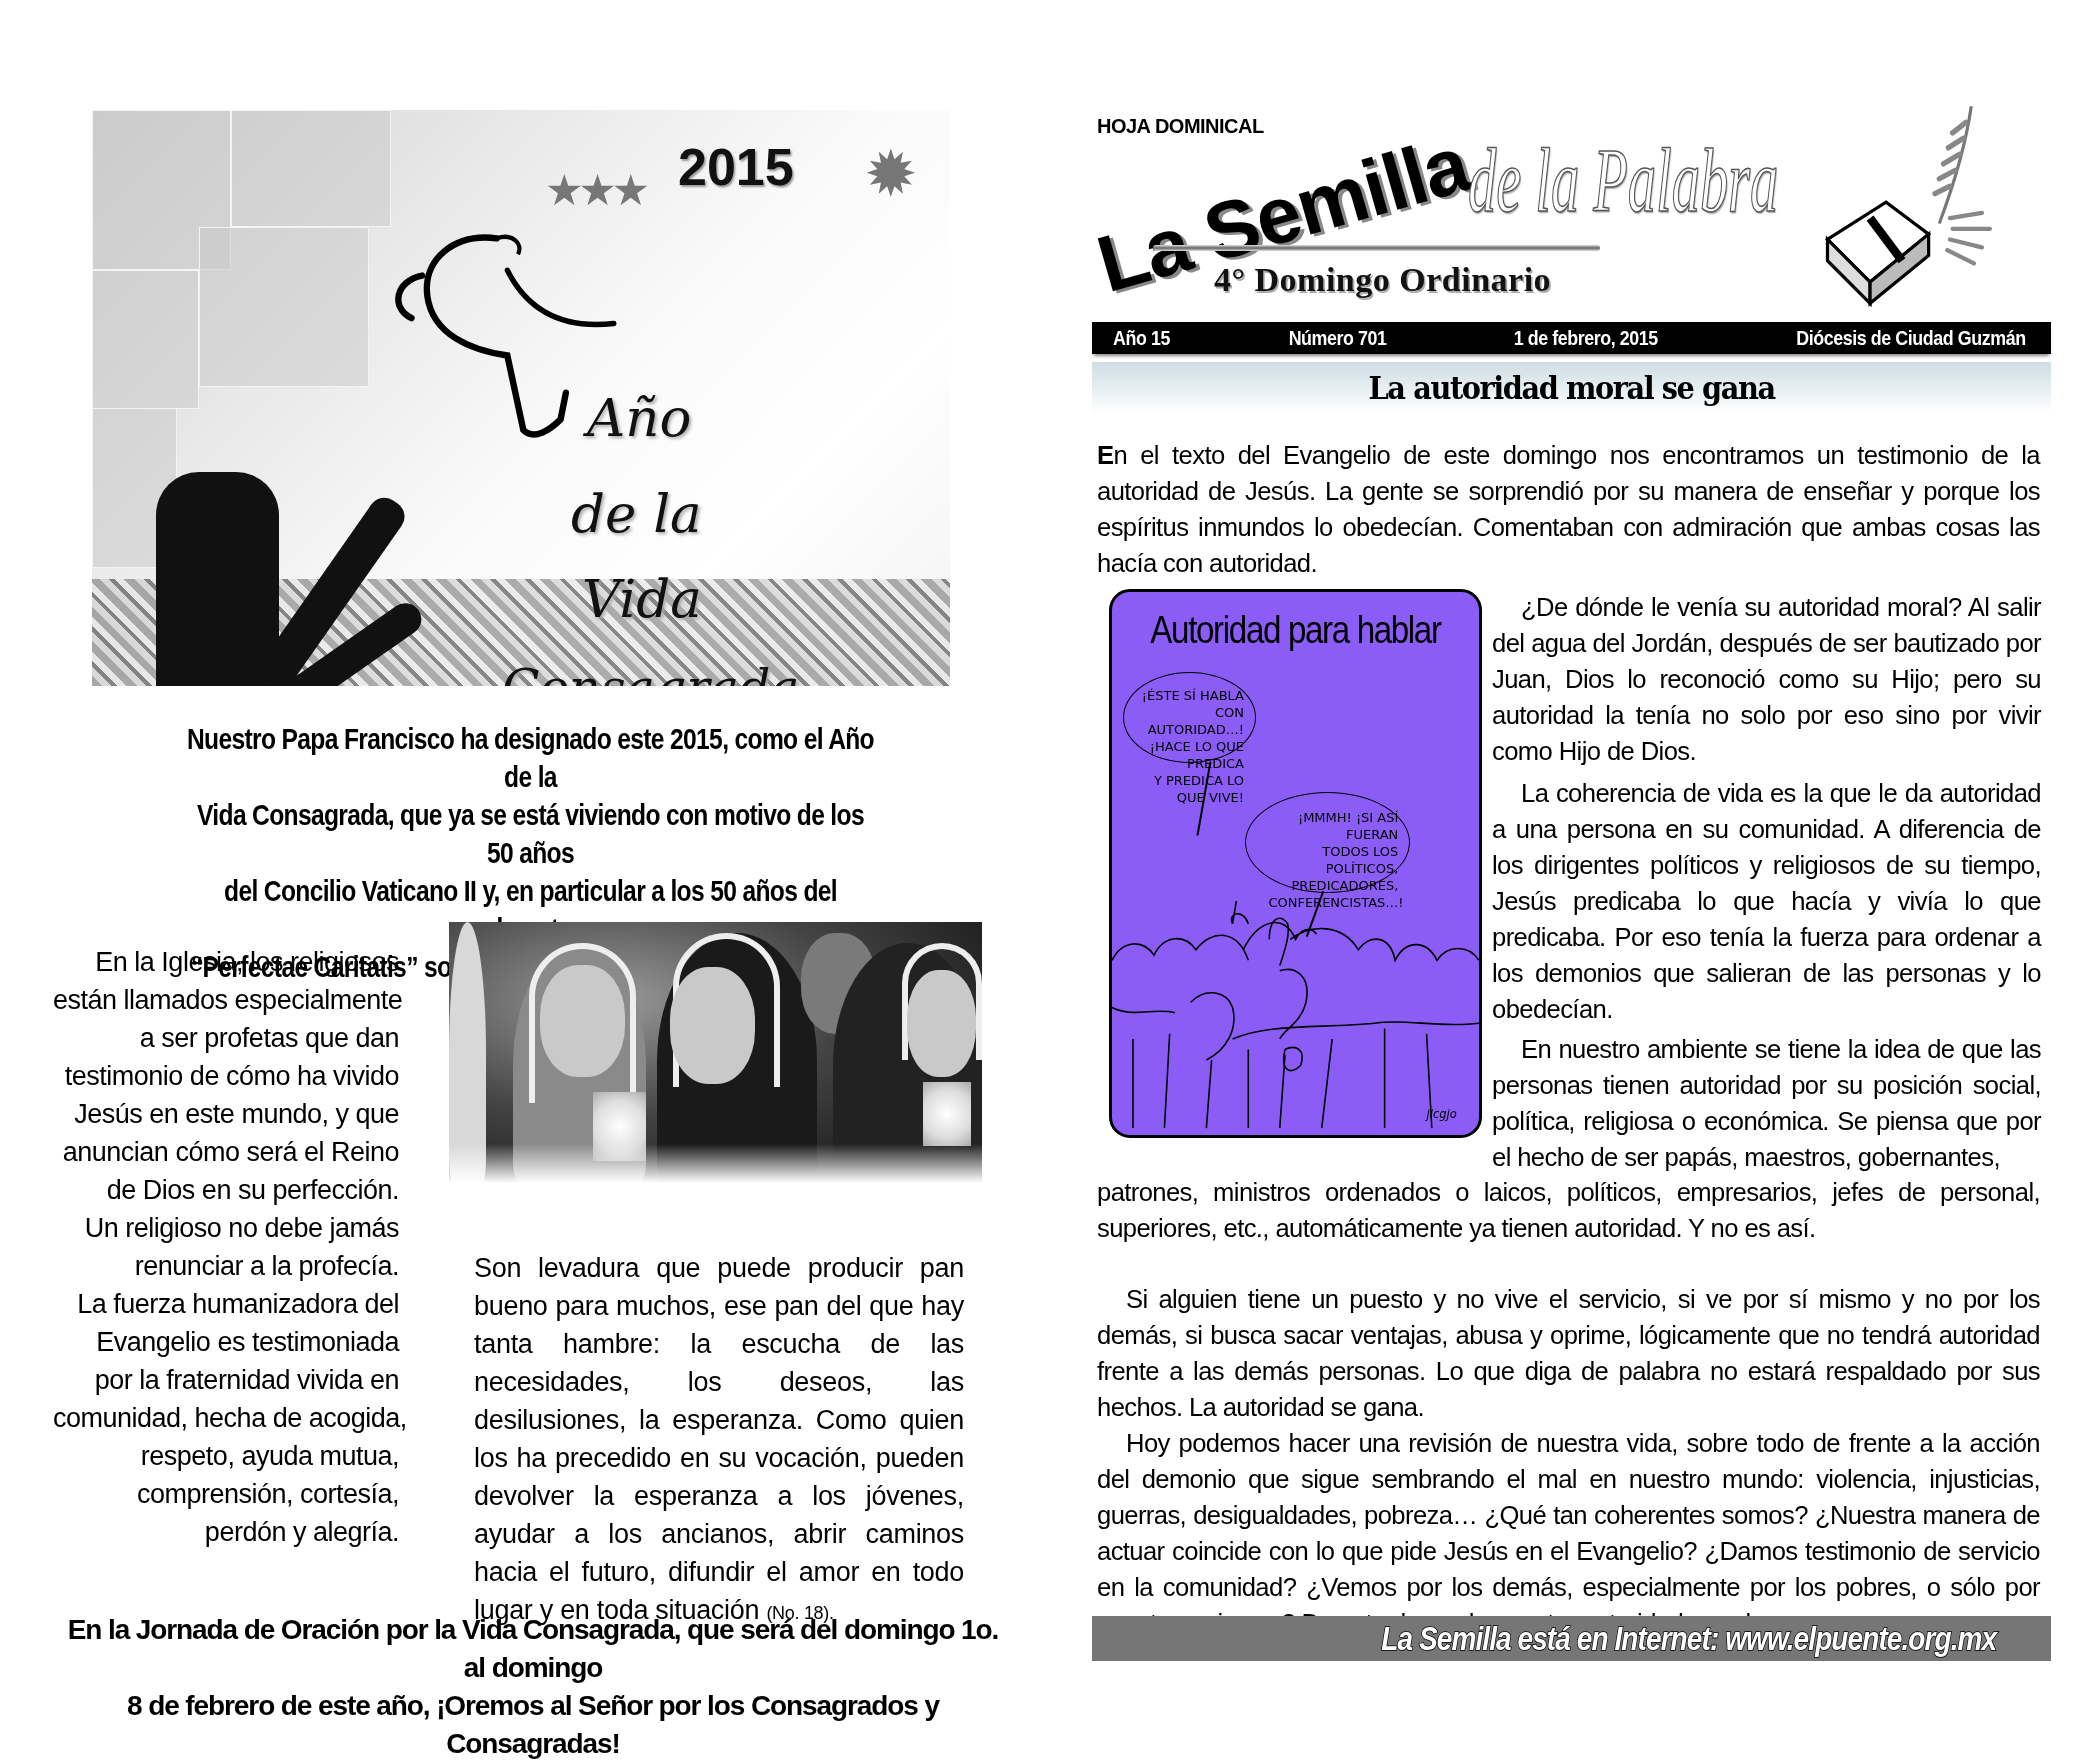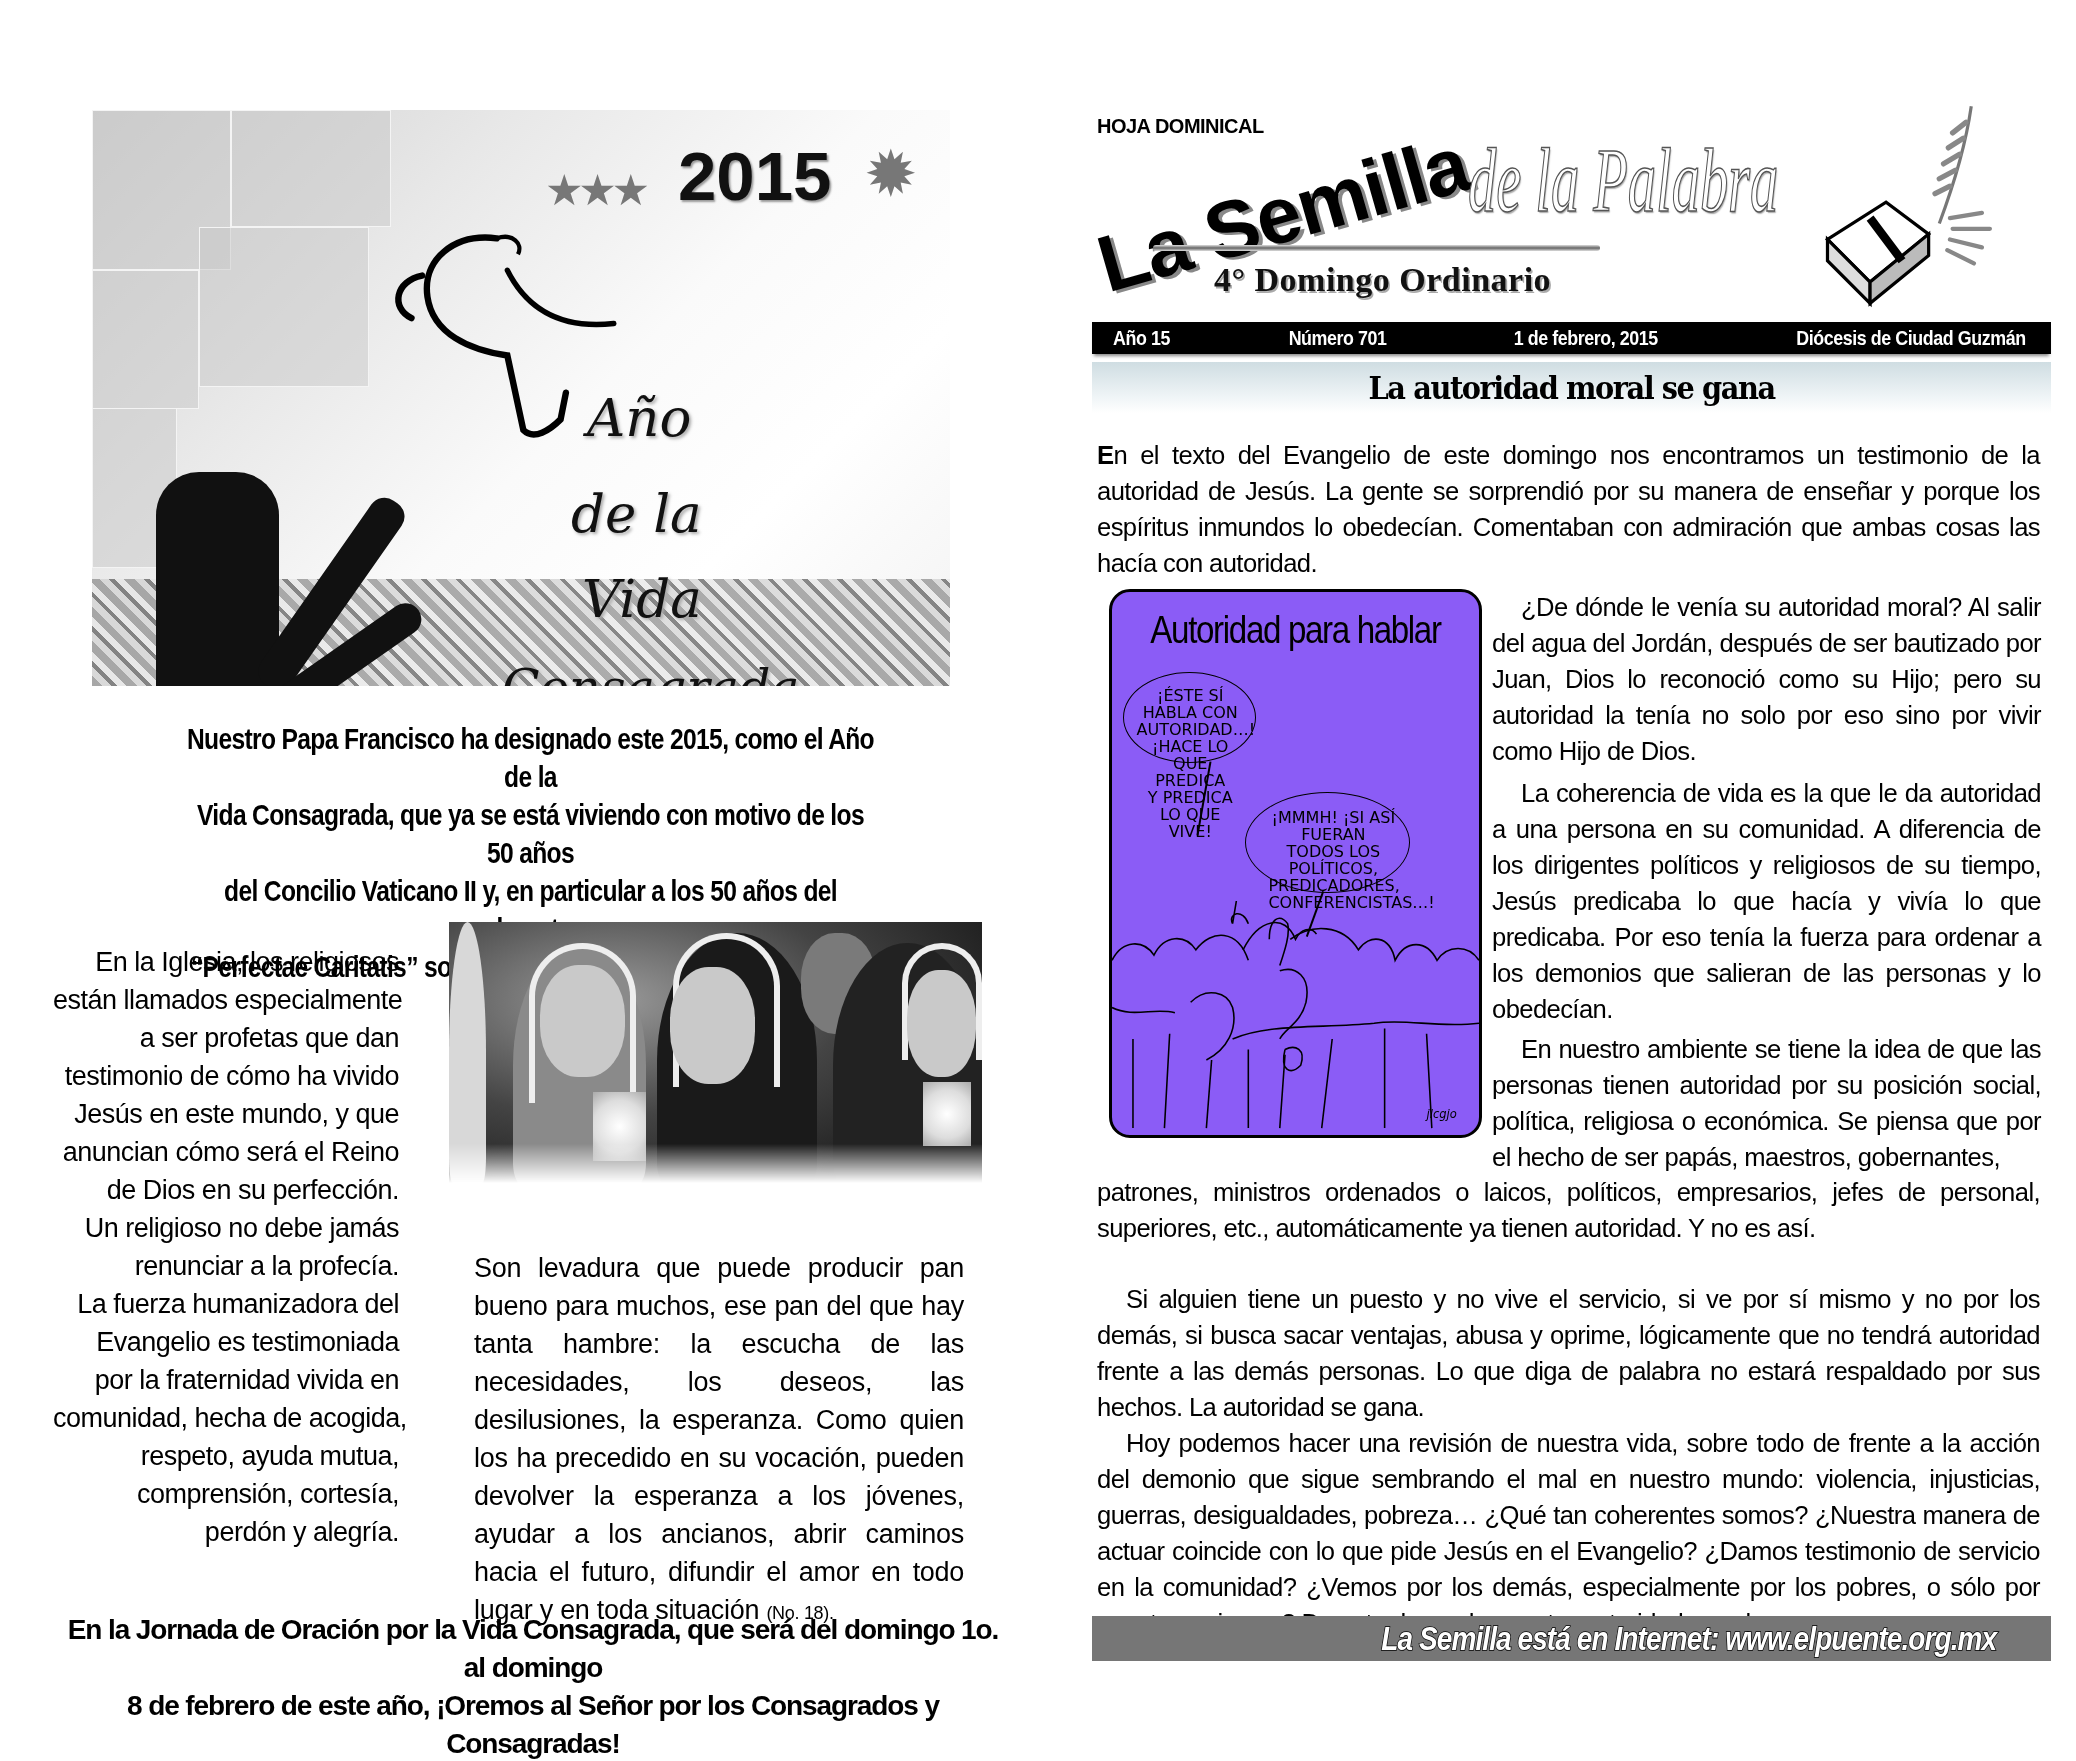--- a/index.html
+++ b/index.html
@@ -4,21 +4,21 @@
 <style>
   * { box-sizing: border-box; margin: 0; padding: 0; }
   html, body { width: 2077px; height: 1762px; background: #ffffff; overflow: hidden; }
   body { position: relative; font-family: "Liberation Sans", sans-serif; color: #000; }
   .abs { position: absolute; }
 
   
   #poster { left: 92px; top: 110px; width: 858px; height: 576px; overflow: hidden;
     background: linear-gradient(135deg, #cfcfcf 0%, #e8e8e8 30%, #fafafa 55%, #ffffff 75%, #f2f2f2 100%); }
   #poster .tile { position: absolute; border: 1.6px solid #f4f4f4; background: rgba(200,200,200,0.5); }
-  #poster .year { position: absolute; left: 586px; top: 27px; font-size: 69px; font-weight: 700; font-family: "Liberation Sans", sans-serif; color: #111; text-shadow: 1.6px 1.6px 2.1px #999; }
+  #poster .year { position: absolute; left: 586px; top: 27px; font-size: 52px; font-weight: 700; font-family: "Liberation Sans", sans-serif; color: #111; text-shadow: 1.6px 1.6px 2.1px #999; }
   #poster .sunburst { position: absolute; left: 772px; top: 32px; font-size: 64px; color: #777; line-height: 1; }
   #poster .stars { position: absolute; left: 453px; top: 59px; font-size: 43px; color: #777; line-height: 1; letter-spacing: -5.3px; }
   #poster .title-line { position: absolute; font-family: "DejaVu Serif", serif; font-style: italic; font-weight: 400; color: #111; text-shadow: 2.1px 2.1px 3.2px #aaa; }
   #poster .mosaic { position: absolute; left: 0; bottom: 0; width: 100%; height: 107px;
     background: repeating-linear-gradient(45deg, #888 0 7.5px, #cfcfcf 7.5px 14px, #555 14px 18px, #e4e4e4 18px 24.5px); opacity: 0.7; }
   #poster .figure { position: absolute; left: 64px; top: 362px; width: 123px; height: 214px; background: #111; border-radius: 43px 43px 0 0; }
   #poster .arm1 { position: absolute; left: 160px; top: 341px; width: 37px; height: 224px; background: #111; transform: rotate(35deg); transform-origin: bottom left; border-radius: 16px; }
   #poster .arm2 { position: absolute; left: 160px; top: 405px; width: 32px; height: 192px; background: #111; transform: rotate(55deg); transform-origin: bottom left; border-radius: 16px; }
 
   #intro-bold { left: 107px; top: 720px; width: 847px; text-align: center; font-size: 30px; line-height: 38px; font-weight: 700; letter-spacing: -0.8px; transform: scaleX(0.82); transform-origin: center top; }
@@ -53,21 +53,21 @@
   #article-banner { left: 1092px; top: 362px; width: 959px; height: 51px; background: linear-gradient(to bottom, #cfdde2 0%, #f0f5f7 70%, #ffffff 100%); display: flex; align-items: center; justify-content: center; }
   #article-title { font-family: "DejaVu Serif", serif; font-size: 32px; font-weight: 700; letter-spacing: -1.6px; transform: scaleX(0.9); }
 
   .body-txt { font-size: 25.6px; line-height: 36px; text-align: justify; letter-spacing: -0.6px; }
   .indent { text-indent: 29px; }
   #para-1 { left: 1097px; top: 437px; width: 943px; }
   #para-1 .dropcap { font-weight: 700; }
 
   #cartoon { left: 1109px; top: 589px; width: 373px; height: 549px; border: 3.7px solid #000; border-radius: 21px; background: #8b5cf6; overflow: hidden; }
   #cartoon-title { position: absolute; left: 0; top: 16px; width: 100%; text-align: center; font-size: 39px; letter-spacing: -1.6px; transform: scaleX(0.85); }
-  .bubble { position: absolute; border: 1.6px solid #000; border-radius: 50%; font-family: "DejaVu Sans", sans-serif; font-size: 16px; line-height: 17px; text-transform: uppercase; padding: 16px 10.7px; text-align: center; }
+  .bubble { position: absolute; border: 1.6px solid #000; border-radius: 50%; font-family: "DejaVu Sans", sans-serif; font-size: 13px; line-height: 17px; text-transform: uppercase; padding: 16px 10.7px; text-align: right; }
   #bubble-1 { left: 10.7px; top: 80px; width: 133px; height: 91px; padding: 14px 10.7px 0 12.8px; }
   #bubble-2 { left: 133px; top: 200px; width: 165px; height: 101px; padding: 16px 10.7px 0 22.4px; }
   .tail { position: absolute; width: 2.1px; background: #000; }
   #crowd { position: absolute; left: 0; top: 309px; width: 100%; height: 234px; }
 
   #para-2 { left: 1492px; top: 589px; width: 549px; }
   #para-3 { left: 1492px; top: 775px; width: 549px; }
   #para-4a { left: 1492px; top: 1031px; width: 549px; }
   #para-4b { left: 1097px; top: 1174px; width: 943px; }
   #para-5 { left: 1097px; top: 1281px; width: 943px; }

